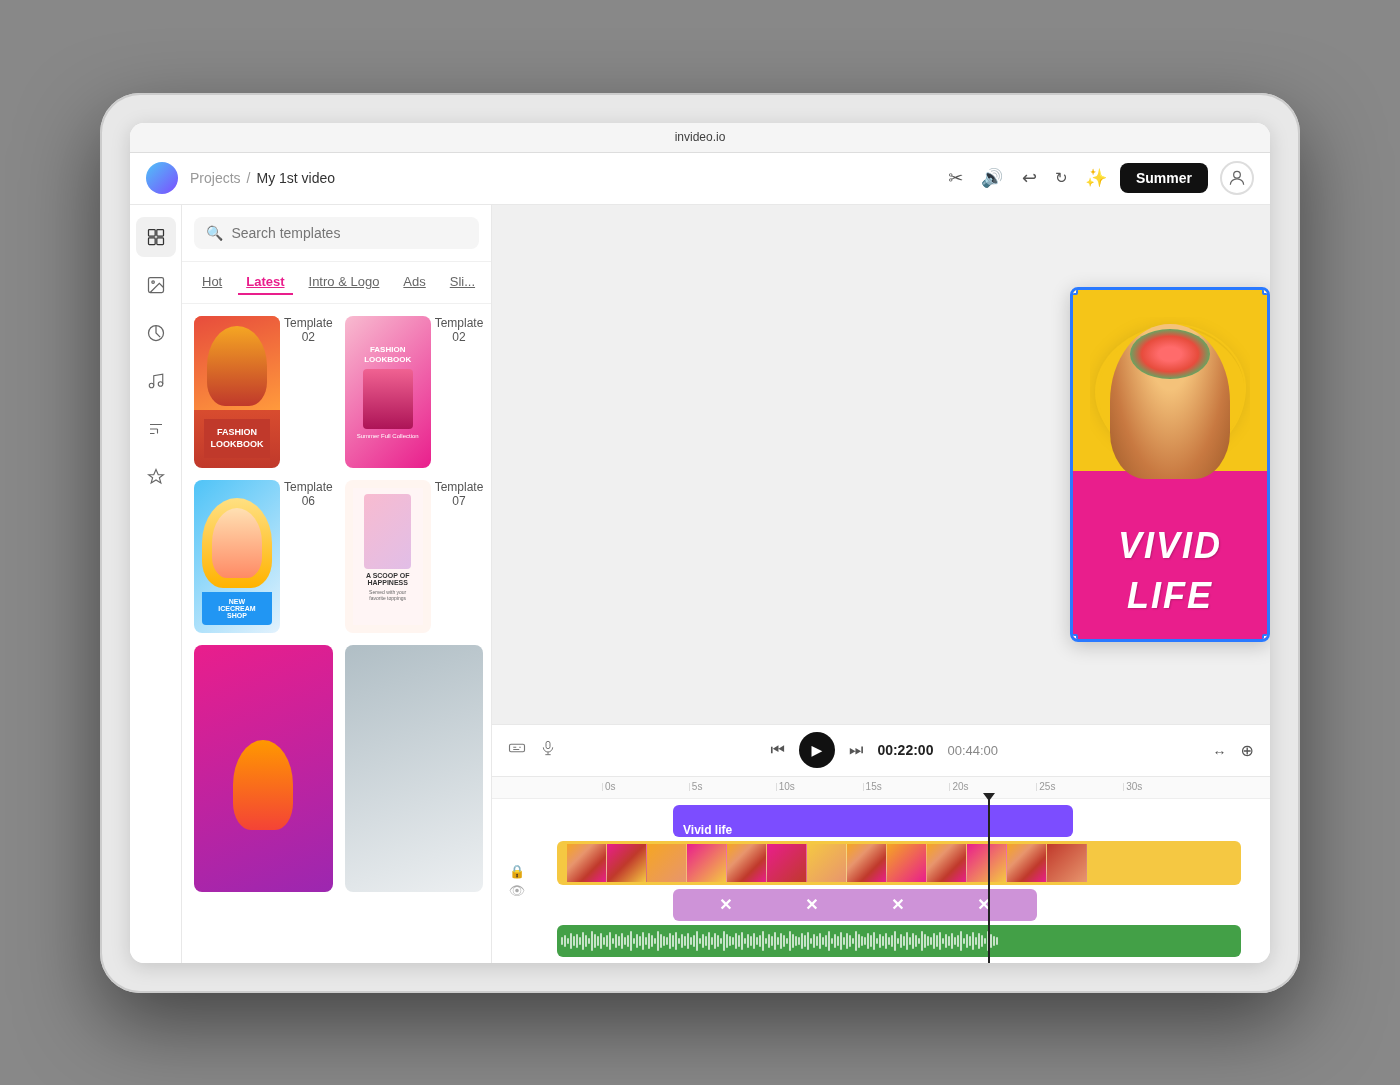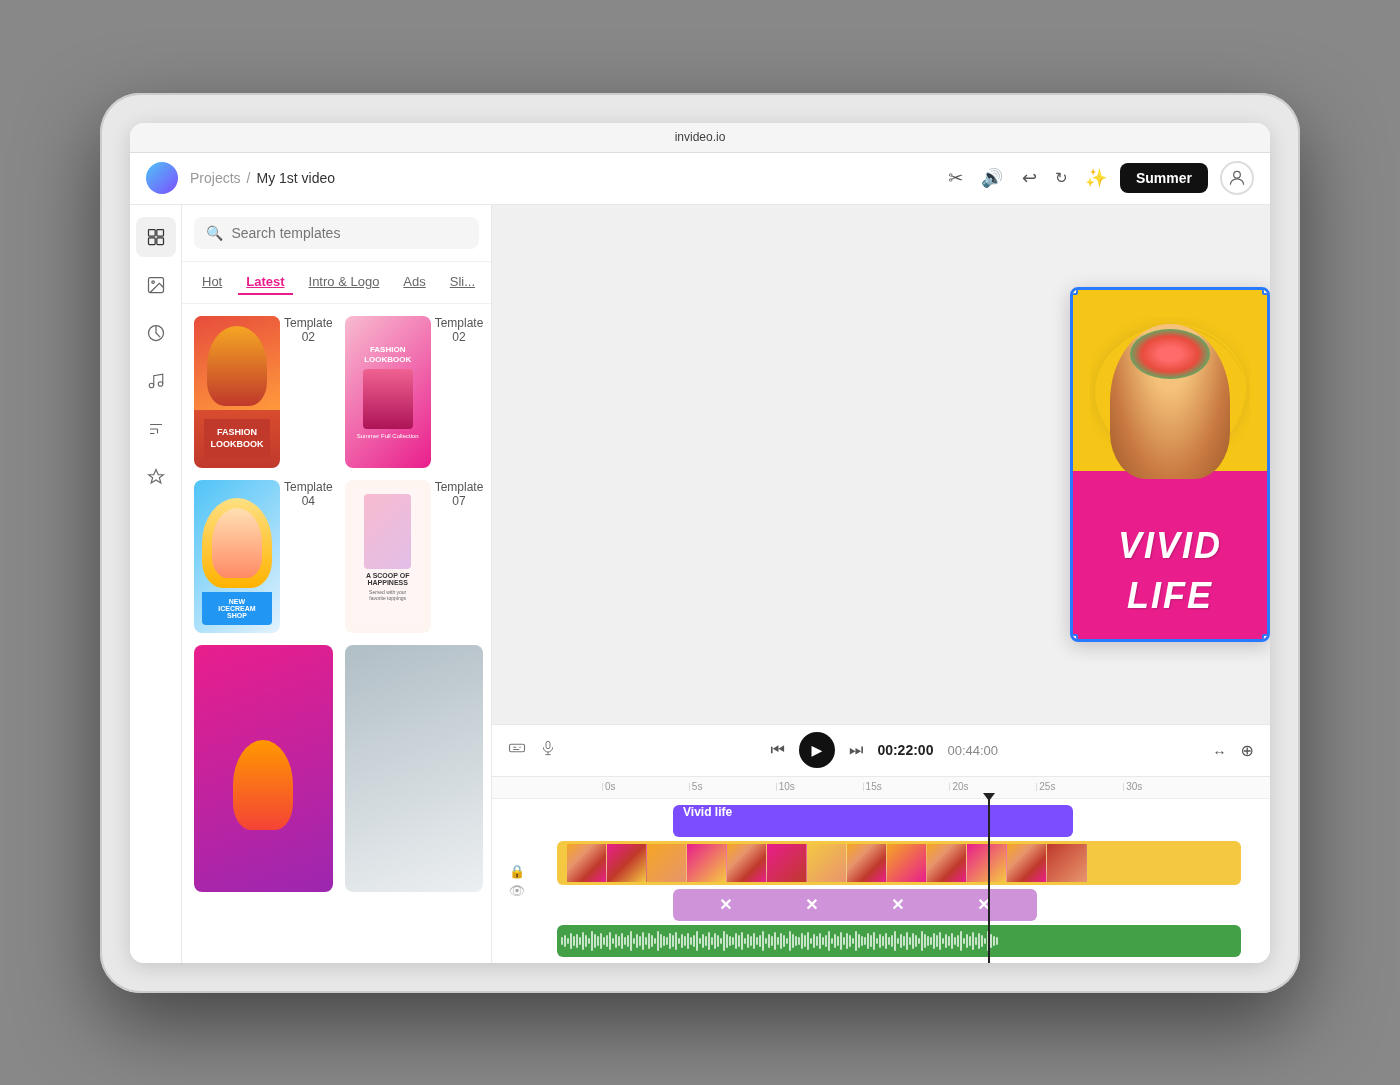--- a/index.html
+++ b/index.html
@@ -395,21 +395,21 @@
     .track-row {
       height: 32px;
       position: relative;
       overflow: hidden;
     }
     .track-clip {
       height: 100%;
       border-radius: 6px;
       position: absolute;
       display: flex;
-      align-items: flex-start;
+      align-items: flex-end;
       padding: 0 10px;
       font-size: 12px;
       font-weight: 600;
       color: #fff;
       overflow: hidden;
       white-space: nowrap;
     }
     .track-vivid {
       background: #7c4dff;
       left: 18%;
@@ -632,21 +632,21 @@
             <div class="template-thumb">
               <div class="tmpl-03">
                 <div style="width:70px;height:90px;background:linear-gradient(#ffe082,#ffb300);border-radius:50% 50% 30% 30%;position:relative;overflow:hidden;">
                   <div style="position:absolute;top:10px;left:50%;transform:translateX(-50%);width:50px;height:70px;background:linear-gradient(#ffe0b2,#ff8a65);border-radius:50% 50% 30% 30%;"></div>
                 </div>
                 <div style="background:#2196f3;width:100%;padding:6px;text-align:center;border-radius:0 0 4px 4px;">
                   <div style="color:#fff;font-size:7px;font-weight:900;text-transform:uppercase;">NEW<br>ICECREAM<br>SHOP</div>
                 </div>
               </div>
             </div>
-            <div class="template-label">Template 04</div>
+            <div class="template-label">Template 06</div>
           </div>
 
           <div class="template-item">
             <div class="template-thumb">
               <div class="tmpl-04">
                 <div style="width:100%;height:100%;background:#fff5f5;display:flex;flex-direction:column;padding:6px;gap:3px;">
                   <div style="width:80%;height:60%;background:linear-gradient(135deg,#f8bbd0,#e1bee7);border-radius:4px;margin:0 auto;"></div>
                   <div style="font-size:7px;font-weight:700;color:#333;text-align:center;text-transform:uppercase;">A SCOOP OF<br>HAPPINESS</div>
                   <div style="font-size:5px;color:#666;text-align:center;">Served with your<br>favorite toppings</div>
                 </div>

